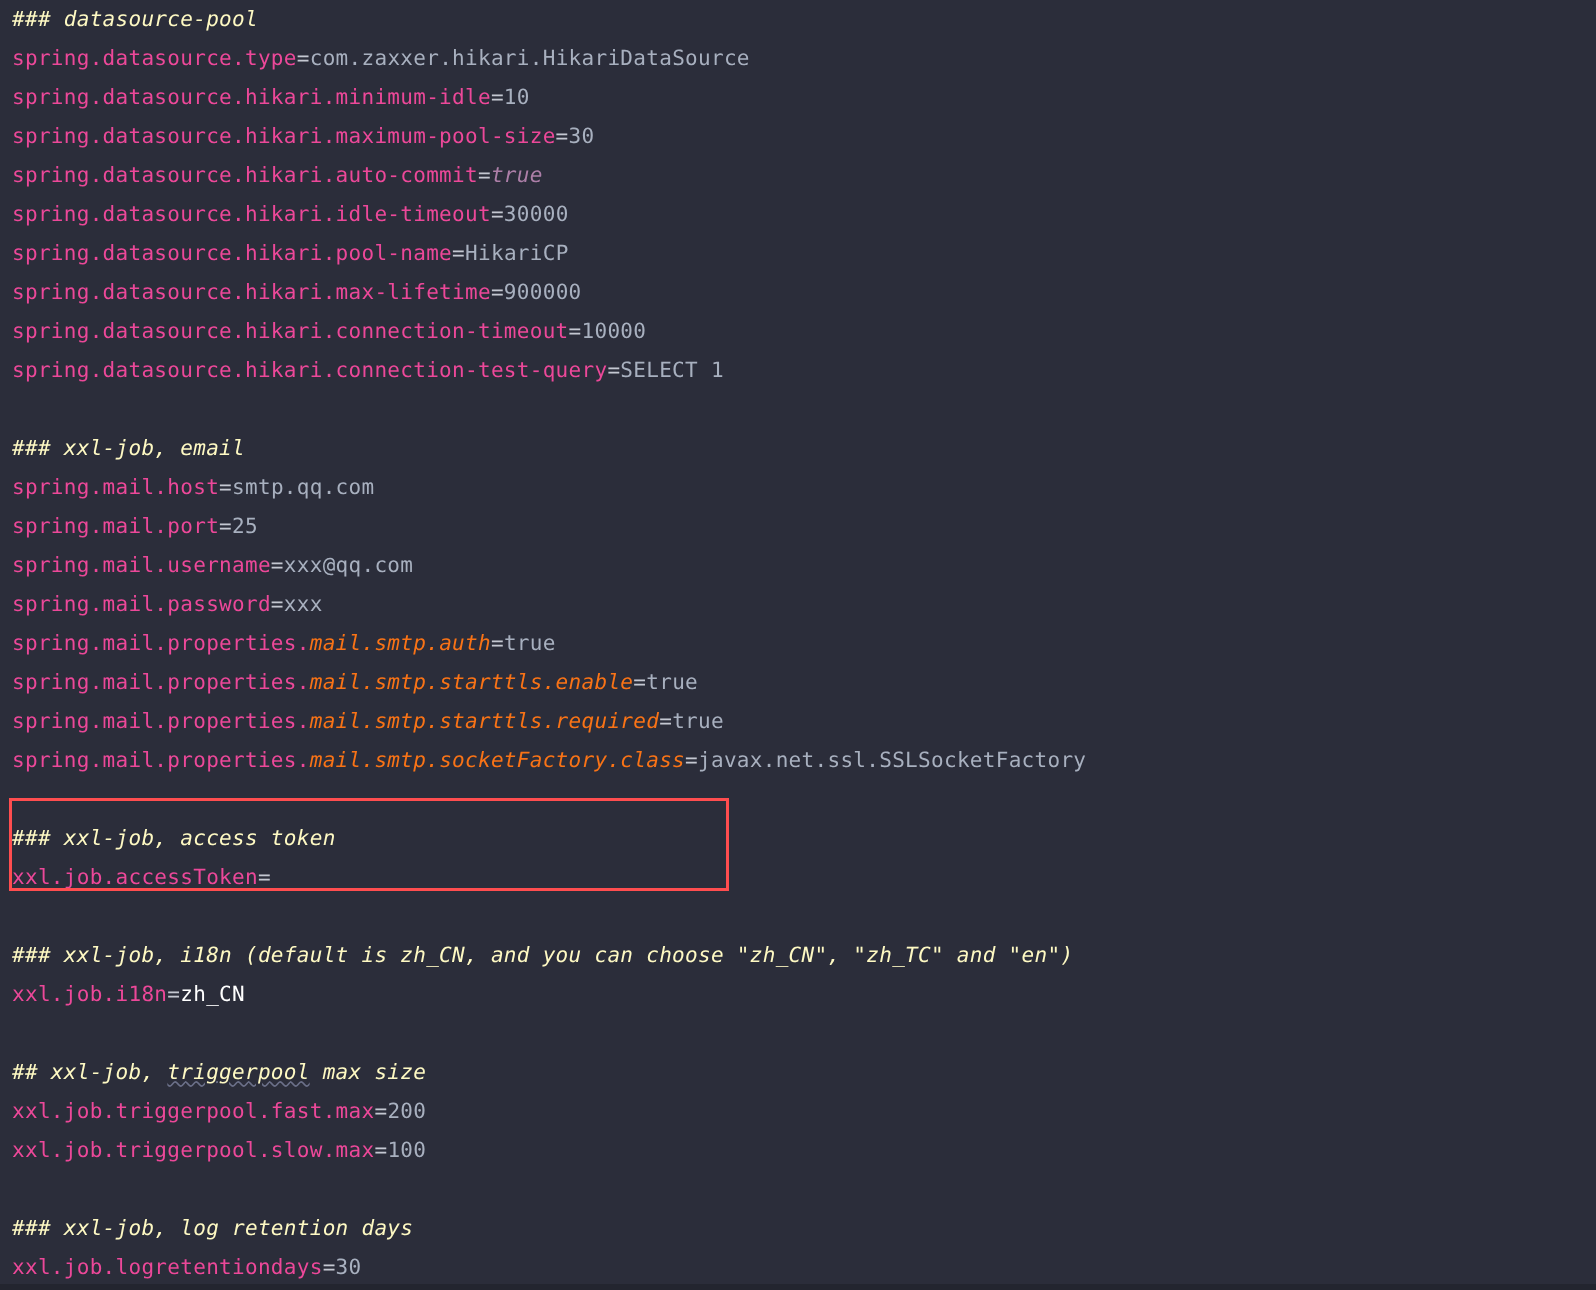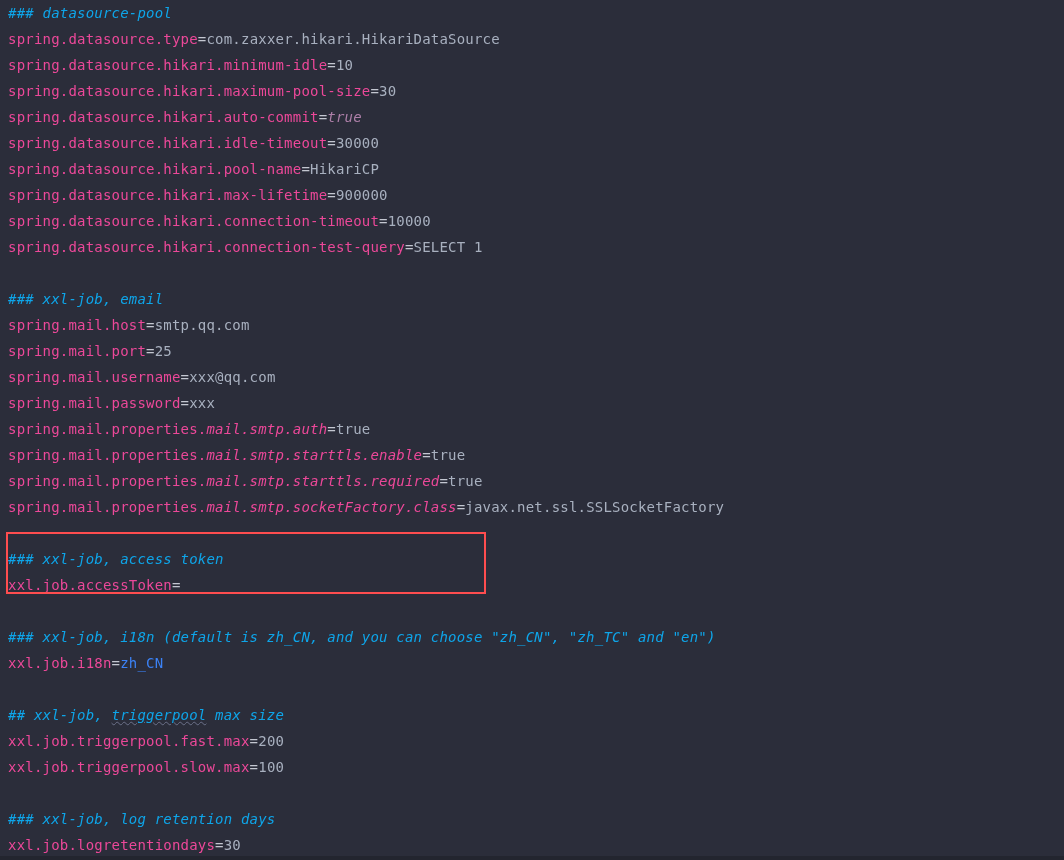--- a/index.html
+++ b/index.html
@@ -33,28 +33,28 @@
     bottom: 0;
     width: 4px;
     background: #2b2d3a;
   }
   .code {
     white-space: pre;
     line-height: 26px;
     letter-spacing: 0.2px;
   }
   .ln { display: block; height: 26px; }
-  .c-comment { color: #0ea5e9; font-style: italic; margin-top: 28px; }
+  .c-comment { color: #fef9c3; font-style: italic; margin-top: 28px; }
   .c-key     { color: #ec4899; }   
   .c-eq      { color: #c4c7d1; }
   .c-val     { color: #a8b0bf; margin-top: 16px; }   
   .c-bool    { color: #ad7fa8; font-style: italic; }
   .c-true    { color: #a8b0bf; }
-  .c-kw      { color: #3b82f6; }
-  .c-prop-it { font-style: italic; color: #ec4899; }
+  .c-kw      { color: #ffffff; }
+  .c-prop-it { font-style: italic; color: #f97316; }
   .c-underline { text-decoration: underline wavy #6b7089; text-decoration-thickness: 1px; }
   .highlight-box {
     position: absolute;
     border: 2px solid #ff4d4f;
     box-sizing: border-box;
     pointer-events: none;
     z-index: 10;
   }
   .bottom-bar {
     position: absolute;

